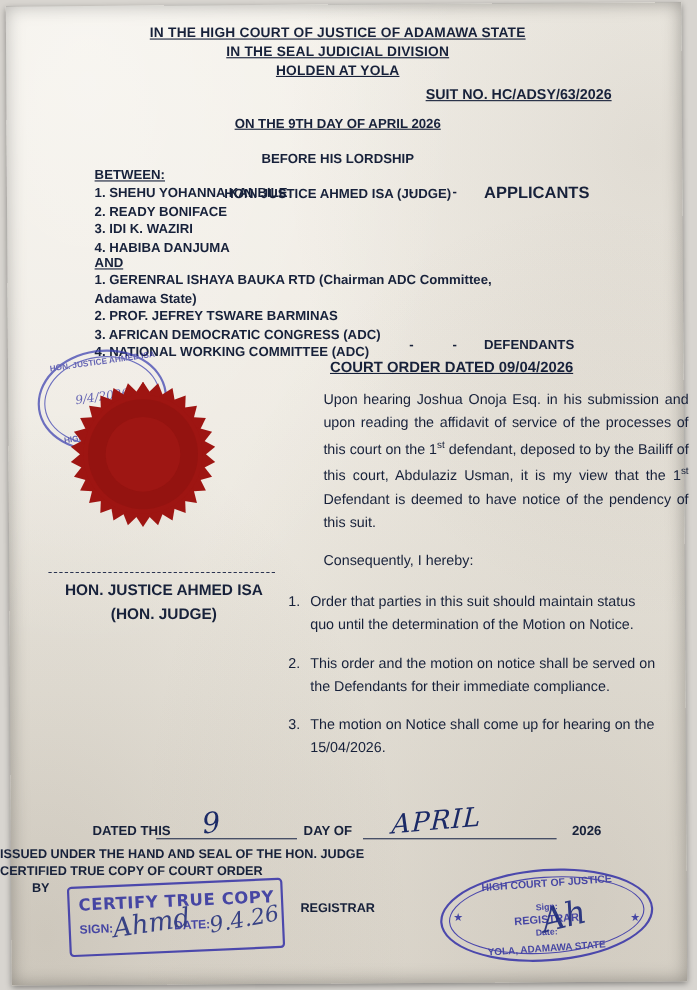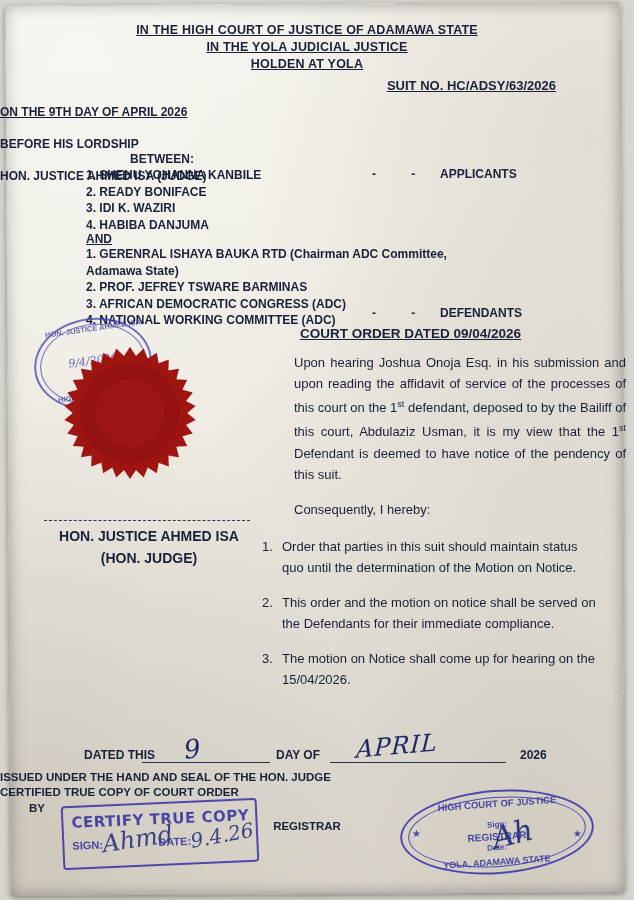--- a/index.html
+++ b/index.html
@@ -77,35 +77,35 @@
     font-weight: bold;
     font-size: 13px;
     text-decoration: underline;
   }
 
   .sitting {
     position: absolute;
     left: 0;
     top: 104px;
     width: 614px;
-    text-align: left;
+    text-align: center;
     font-weight: bold;
     font-size: 12px;
     line-height: 16px;
   }
   .sitting .l1 { text-decoration: underline; }
 
   
   .between {
     position: absolute;
     left: 86px;
     top: 152px;
     font-weight: bold;
     font-size: 12px;
-    margin-left: 44px;
+    text-decoration: underline;
   }
   .party-list {
     position: absolute;
     left: 86px;
     top: 167px;
     width: 440px;
     font-size: 12px;
     font-weight: bold;
     line-height: 16.5px;
   }
@@ -130,21 +130,21 @@
   .dashes {
     position: absolute;
     font-weight: bold;
     font-size: 12px;
     letter-spacing: 16px;
   }
   .applicants {
     position: absolute;
     left: 440px;
     top: 167px;
-    font-size: 12px;
+    font-size: 15px;
     font-weight: bold;
   }
   .defendants {
     position: absolute;
     left: 440px;
     top: 306px;
     font-size: 12px;
     font-weight: bold;
   }
   .dash-app {
@@ -529,21 +529,21 @@
 </head>
 <body>
 
 <div id="page">
   <div id="paper"></div>
 
   <div class="doc">
 
     <div class="header">
       <div class="u">IN THE HIGH COURT OF JUSTICE OF ADAMAWA STATE</div><br>
-      <div class="u">IN THE YOLA JUDICIAL JUSTICE</div><br>
+      <div class="u">IN THE SEAL JUDICIAL DIVISION</div><br>
       <div class="u">HOLDEN AT YOLA</div>
     </div>
 
     <div class="suitno">SUIT NO. HC/ADSY/63/2026</div>
 
     <div class="sitting">
       <div class="l1">ON THE 9TH DAY OF APRIL 2026</div><br>
       <div>BEFORE HIS LORDSHIP</div><br>
       <div>HON. JUSTICE AHMED ISA (JUDGE)</div>
     </div>

